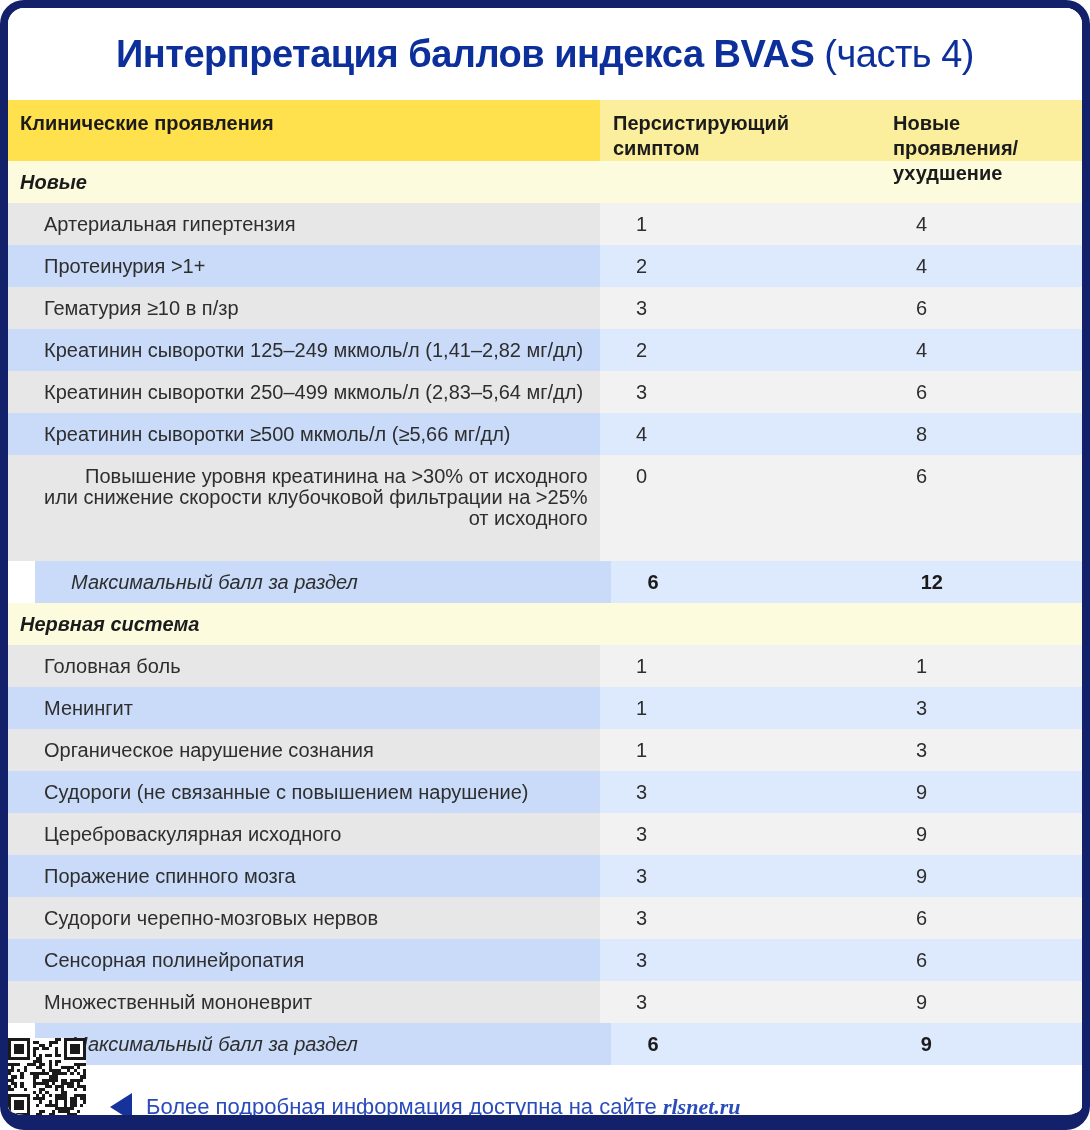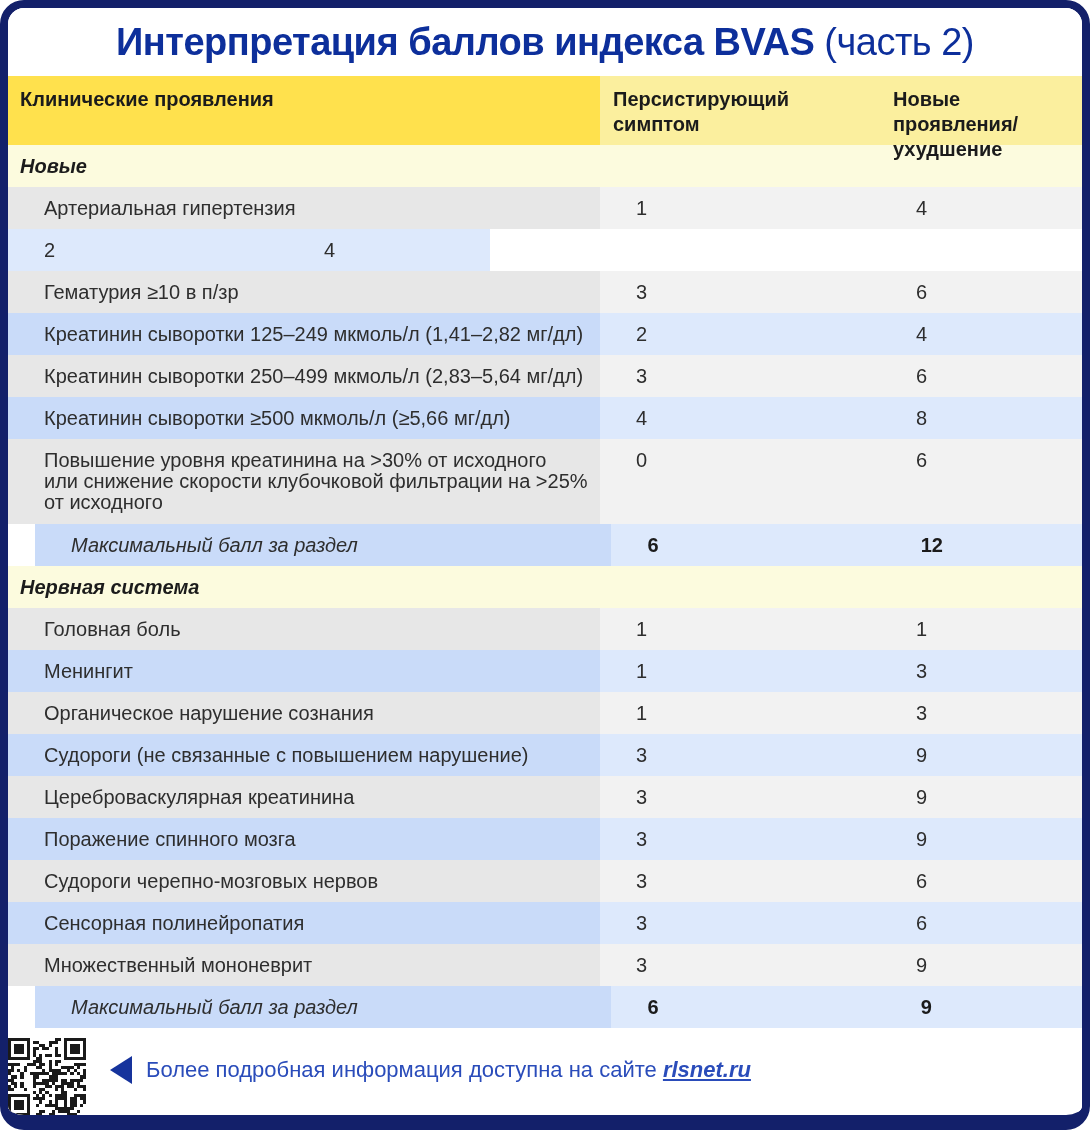--- a/index.html
+++ b/index.html
@@ -22,31 +22,31 @@
   body{font-family:"Liberation Sans", sans-serif;background:#ffffff;position:relative;}
   .frame{
     position:absolute;inset:0;
     background:#ffffff;
     border:8px solid var(--navy);
     border-bottom-width:15px;
     border-radius:24px;
     overflow:hidden;
   }
   .title-zone{
-    height:68px;
+    height:92px;
     display:flex;align-items:center;justify-content:center;
     background:#ffffff;
   }
   .title-zone .t-main{
     font-size:38px;font-weight:bold;color:var(--title-blue);letter-spacing:-0.5px;
   }
   .title-zone .t-suffix{
     font-size:38px;font-weight:normal;color:var(--title-blue);margin-left:10px;letter-spacing:-0.5px;
   }
-  .thead{display:flex;height:69px;}
+  .thead{display:flex;height:61px;}
   .cell{white-space:pre-line;}
   .c1{width:592px;padding-left:12px;}
   .c2{width:280px;padding-left:13px;}
   .c3{width:202px;padding-left:13px;}
   .thead .c1{background:var(--hdr-yellow);}
   .thead .c2,.thead .c3{background:var(--hdr-yellow-light);}
   .thead .cell{
     font-size:20px;font-weight:bold;color:var(--text-dark);
     padding-top:11px;line-height:25px;
   }
@@ -58,73 +58,74 @@
   }
   .row{display:flex;height:42px;}
   .row .cell{
     display:flex;align-items:center;
     font-size:20px;color:var(--text);line-height:21px;padding-left:36px;
   }
   .row.shade-gray .c1{background:var(--gray1);}
   .row.shade-gray .c2,.row.shade-gray .c3{background:var(--gray2);}
   .row.shade-blue .c1{background:var(--blue1);}
   .row.shade-blue .c2,.row.shade-blue .c3{background:var(--blue2);}
-  .row.tall{height:85px;}
+  .row.tall{height:106px;text-align:right;}
   .row.tall .cell{align-items:flex-start;padding-top:11px;}
   .row.max .c1{font-style:italic;margin-left:27px;}
   .row.max .c2,.row.max .c3{font-weight:bold;color:var(--text-dark);}
   .footer{
     height:84px;display:flex;align-items:center;
     padding-left:102px;background:#ffffff;
   }
   .arrow-left{
     width:0;height:0;
     border-top:14px solid transparent;
     border-bottom:14px solid transparent;
     border-right:22px solid var(--arrow-blue);
     margin-right:14px;
   }
   .footer-text{font-size:22px;color:var(--footer-blue);}
   .footer-text a{
     color:var(--footer-blue);font-weight:bold;font-style:italic;
-    text-decoration:underline;cursor:pointer;
+    text-decoration:underline;cursor:pointer;font-family:Liberation Serif, serif;
   }
   .qr{
     position:absolute;left:0px;top:1030px;width:78px;height:78px;
     background:#ffffff;
   }
 </style>
 </head>
 <body>
 
 <div class="frame">
 
   <div class="title-zone">
     <span class="t-main">Интерпретация баллов индекса BVAS</span>
-    <span class="t-suffix">(часть 2)</span>
+    <span class="t-suffix">(часть 4)</span>
   </div>
 
   <div class="thead">
     <div class="cell c1">Клинические проявления</div>
     <div class="cell c2">Персистирующий
 симптом</div>
     <div class="cell c3">Новые проявления/
 ухудшение</div>
   </div>
 
   <div id="table-body">
       <div class="section-row">
         <div class="cell c1">Новые</div>
       </div>
       <div class="row shade-gray">
         <div class="cell c1">Артериальная гипертензия</div>
         <div class="cell c2">1</div>
         <div class="cell c3">4</div>
       </div>
       <div class="row shade-blue">
+        <div class="cell c1">Протеинурия &gt;1+</div>
         <div class="cell c2">2</div>
         <div class="cell c3">4</div>
       </div>
       <div class="row shade-gray">
         <div class="cell c1">Гематурия ≥10 в п/зр</div>
         <div class="cell c2">3</div>
         <div class="cell c3">6</div>
       </div>
       <div class="row shade-blue">
         <div class="cell c1">Креатинин сыворотки 125–249 мкмоль/л (1,41–2,82 мг/дл)</div>
@@ -170,21 +171,21 @@
         <div class="cell c1">Органическое нарушение сознания</div>
         <div class="cell c2">1</div>
         <div class="cell c3">3</div>
       </div>
       <div class="row shade-blue">
         <div class="cell c1">Судороги (не связанные с повышением нарушение)</div>
         <div class="cell c2">3</div>
         <div class="cell c3">9</div>
       </div>
       <div class="row shade-gray">
-        <div class="cell c1">Цереброваскулярная креатинина</div>
+        <div class="cell c1">Цереброваскулярная исходного</div>
         <div class="cell c2">3</div>
         <div class="cell c3">9</div>
       </div>
       <div class="row shade-blue">
         <div class="cell c1">Поражение спинного мозга</div>
         <div class="cell c2">3</div>
         <div class="cell c3">9</div>
       </div>
       <div class="row shade-gray">
         <div class="cell c1">Судороги черепно-мозговых нервов</div>

